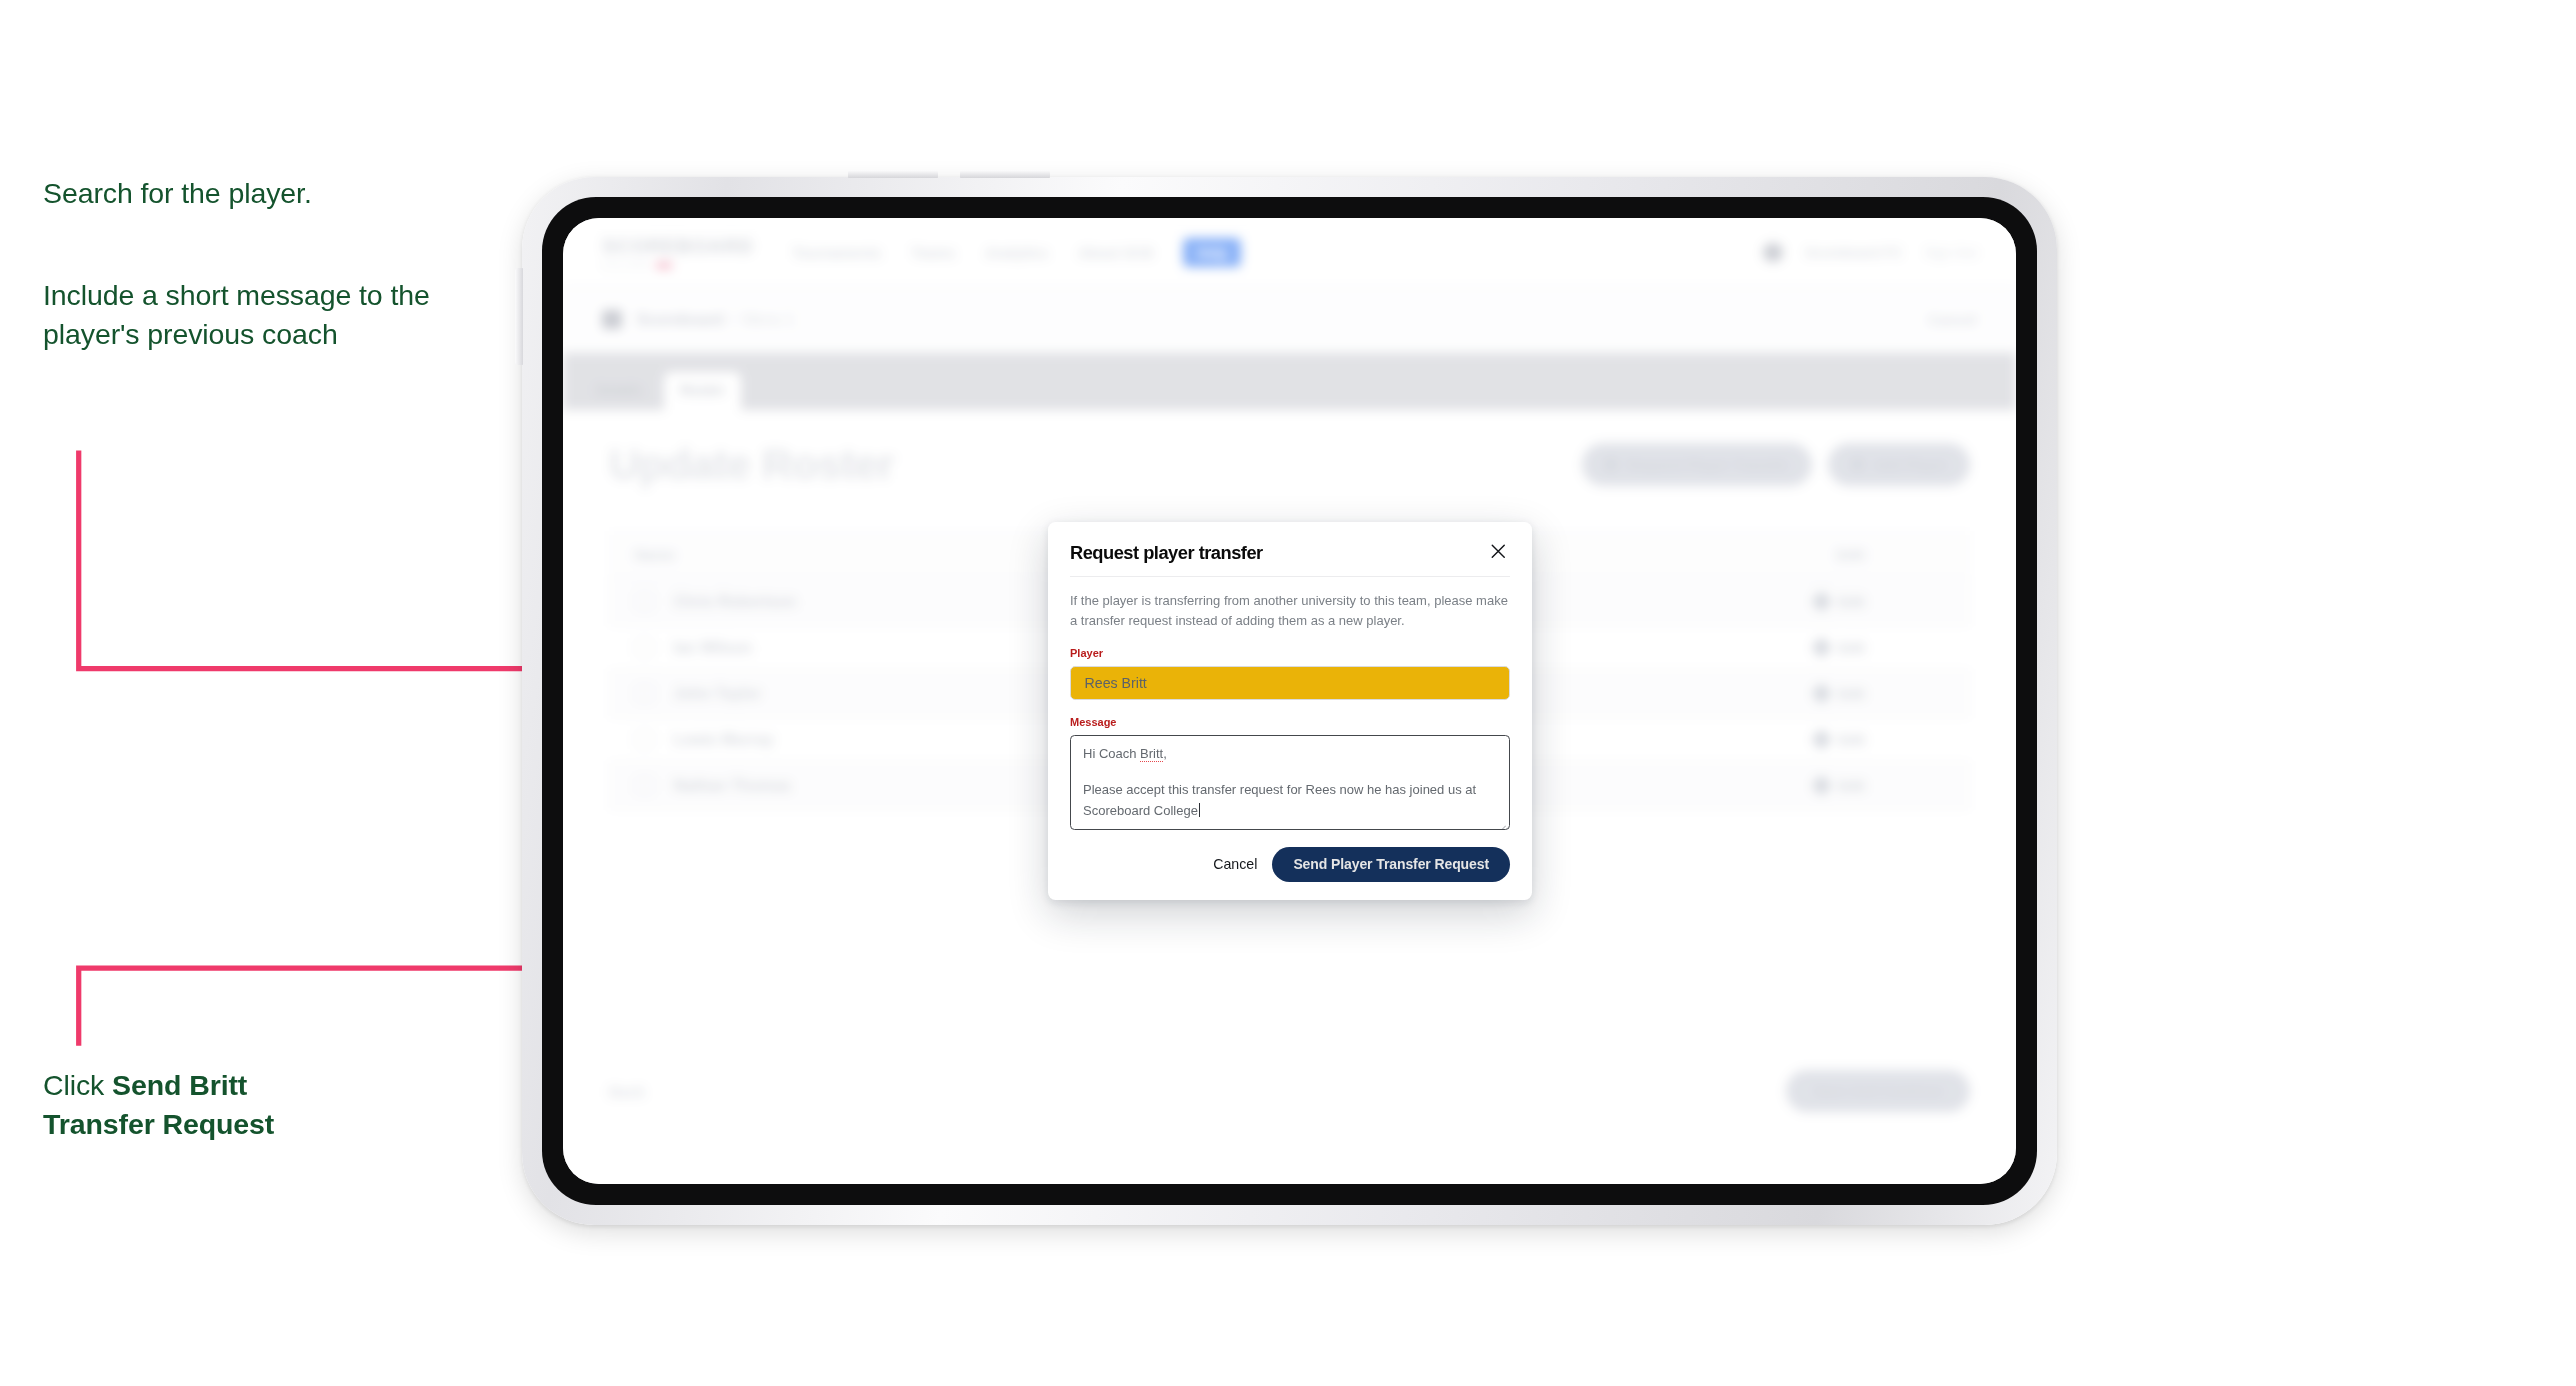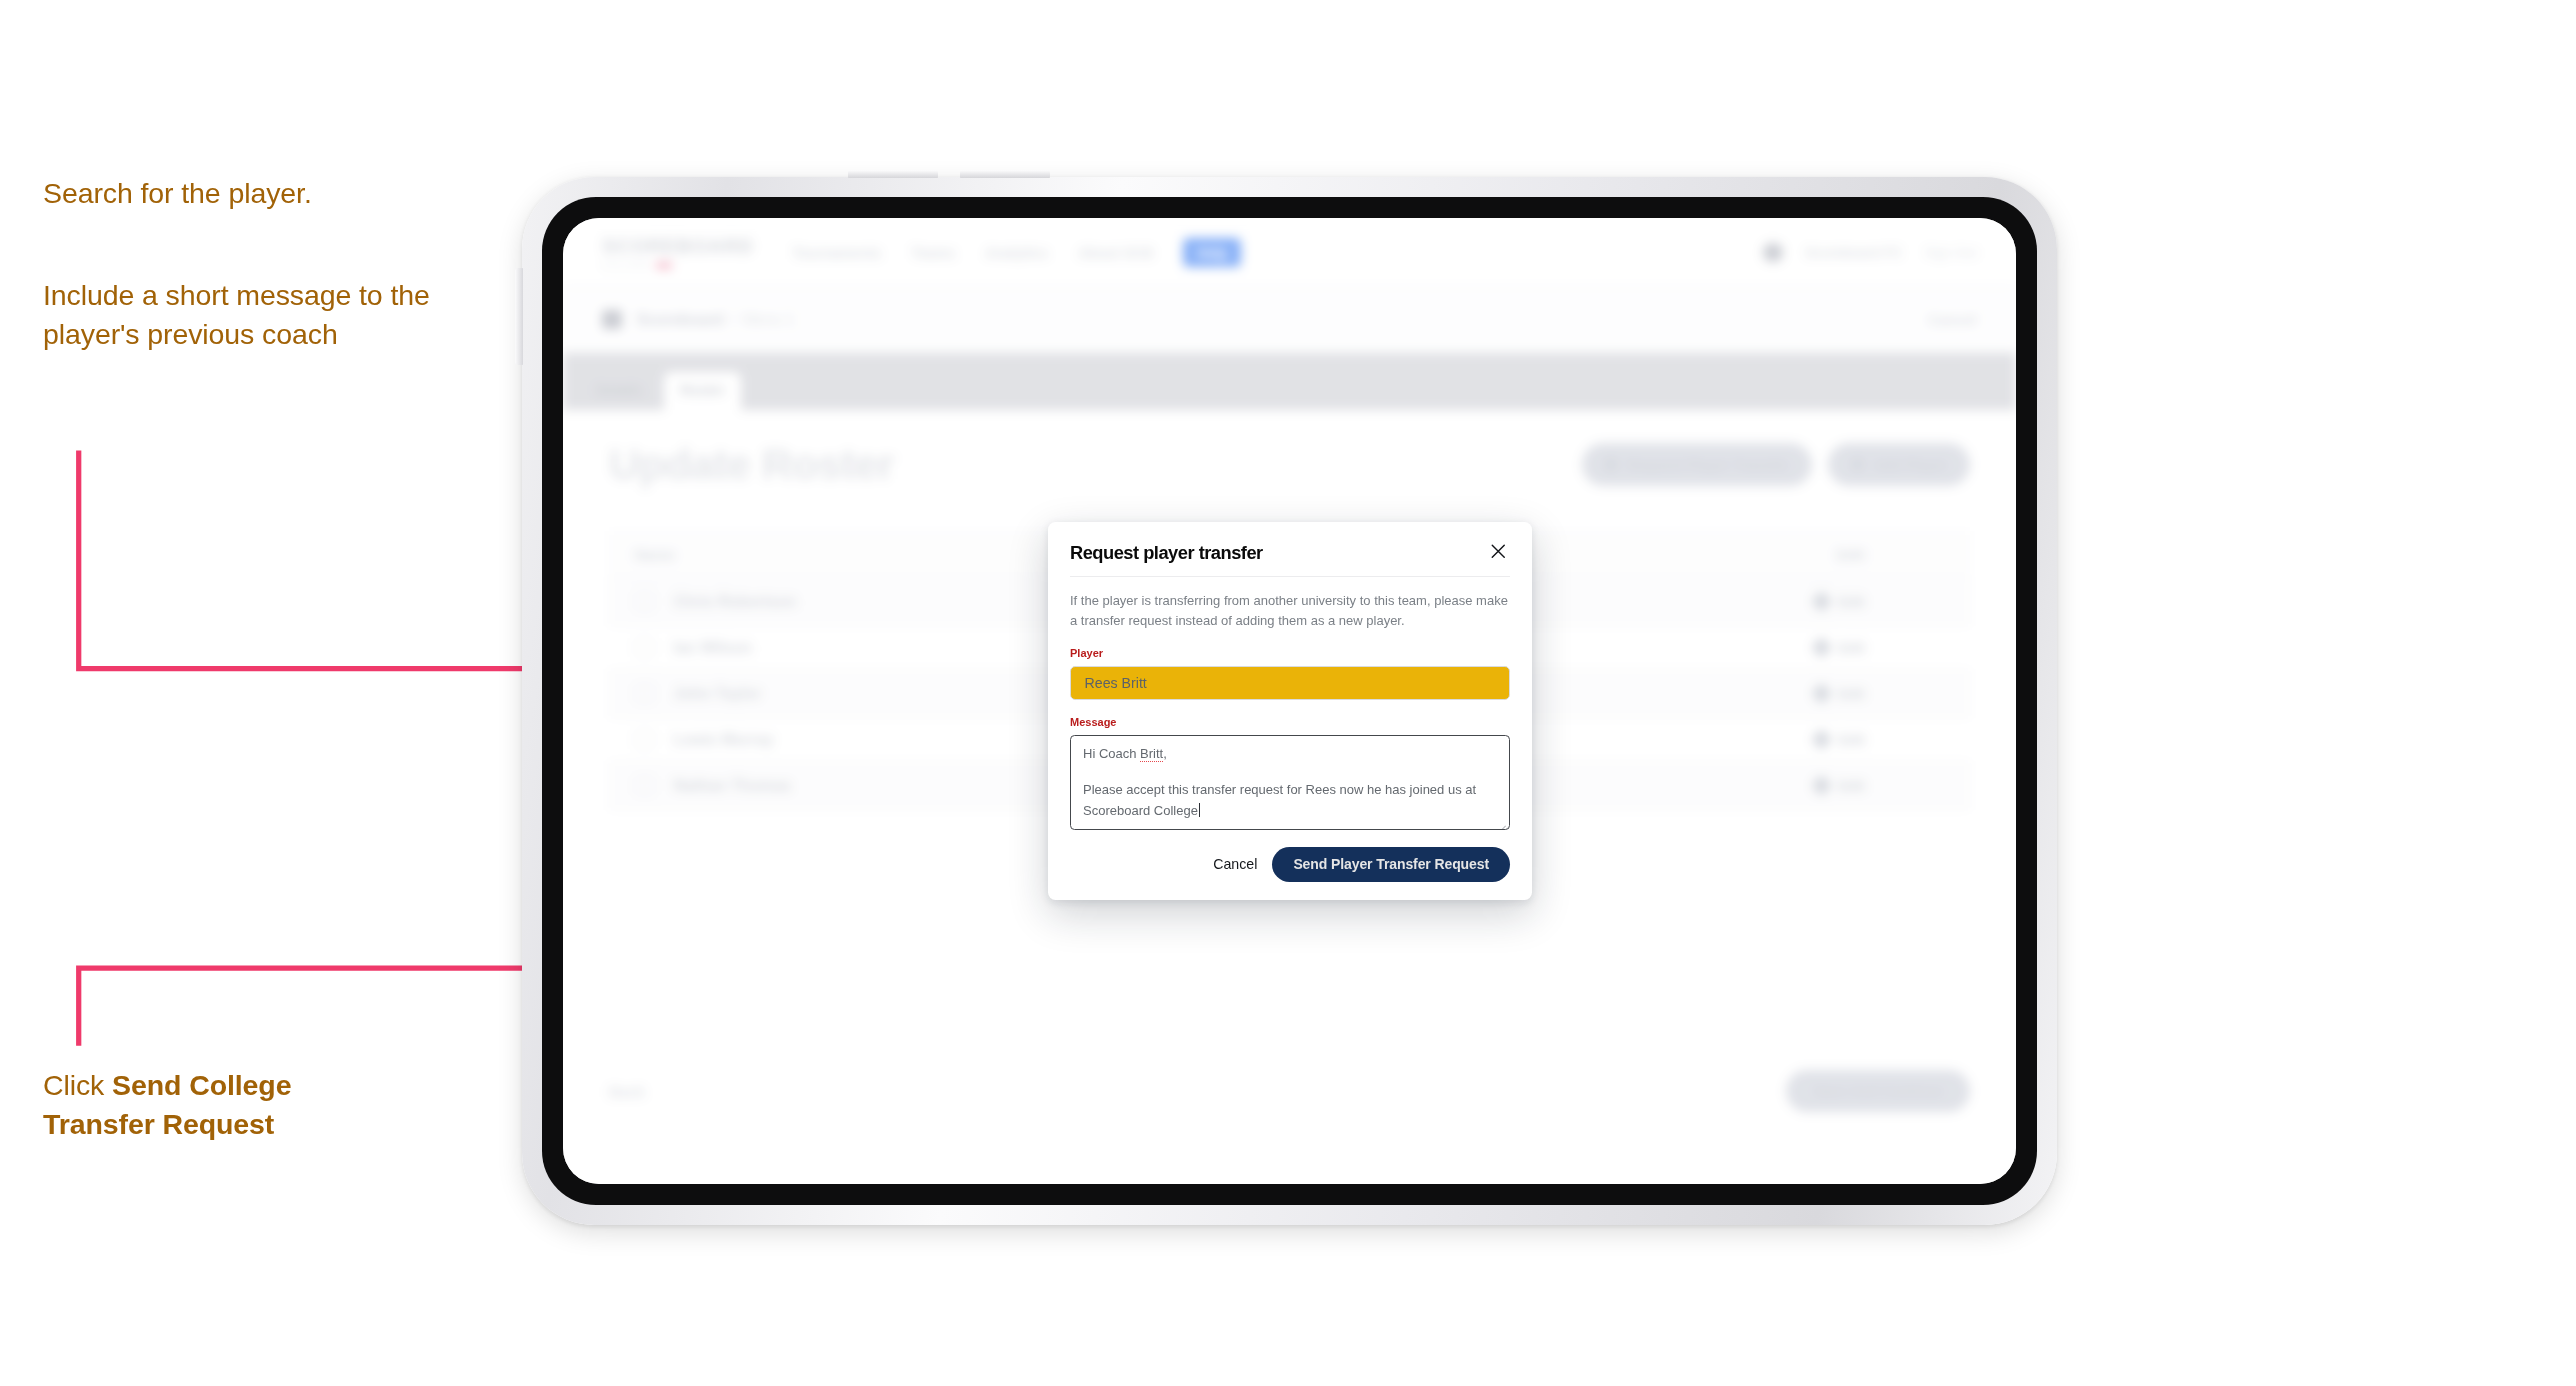--- a/index.html
+++ b/index.html
@@ -8,21 +8,21 @@
     height: 1386px;
     background: #ffffff;
     font-family: "Liberation Sans", sans-serif;
     overflow: hidden;
   }
   .stage { position: relative; width: 2576px; height: 1386px; background:#fff; }
 
   
   .anno-text {
     position: absolute;
-    color: #a16207;
+    color: #14532d;
     font-size: 28.5px;
     line-height: 1.36;
     letter-spacing: -0.1px;
     font-weight: 400;
   }
   #anno-top-1 { left: 43px; top: 174px; width: 449px; }
   #anno-top-2 { left: 43px; top: 276px; width: 419px; }
   #anno-bottom { left: 43px; top: 1066px; width: 389px; }
   .anno-bottom-line { display:block; }
   .anno-strong { font-weight: 700; }
@@ -241,21 +241,21 @@
 <body>
 
 <div class="stage">
 
   <div class="anno-text" id="anno-top-1">Search for the player.</div>
 
   <div class="anno-text" id="anno-top-2">Include a short message to the player's previous coach</div>
 
   <div class="anno-text" id="anno-bottom">
     <span class="anno-bottom-line">
-      <span>Click </span><span class="anno-strong">Send College</span>
+      <span>Click </span><span class="anno-strong">Send Britt</span>
     </span>
     <span class="anno-bottom-line anno-strong">Transfer Request</span>
   </div>
 
   <svg class="pink-svg" viewBox="0 0 3440 1851" width="2576" height="1386">
 
     <path d="M 105 605 L 105 893 L 1355 893" fill="none" stroke="#ef3a6b" stroke-width="7" stroke-linecap="square"></path>
     <path d="M 1330 868 L 1371 893 L 1330 918" fill="none" stroke="#ef3a6b" stroke-width="9" stroke-linecap="round" stroke-linejoin="round"></path>
 
     <path d="M 105 1393 L 105 1293 L 1884 1293 L 1884 1190" fill="none" stroke="#ef3a6b" stroke-width="7" stroke-linecap="square"></path>

